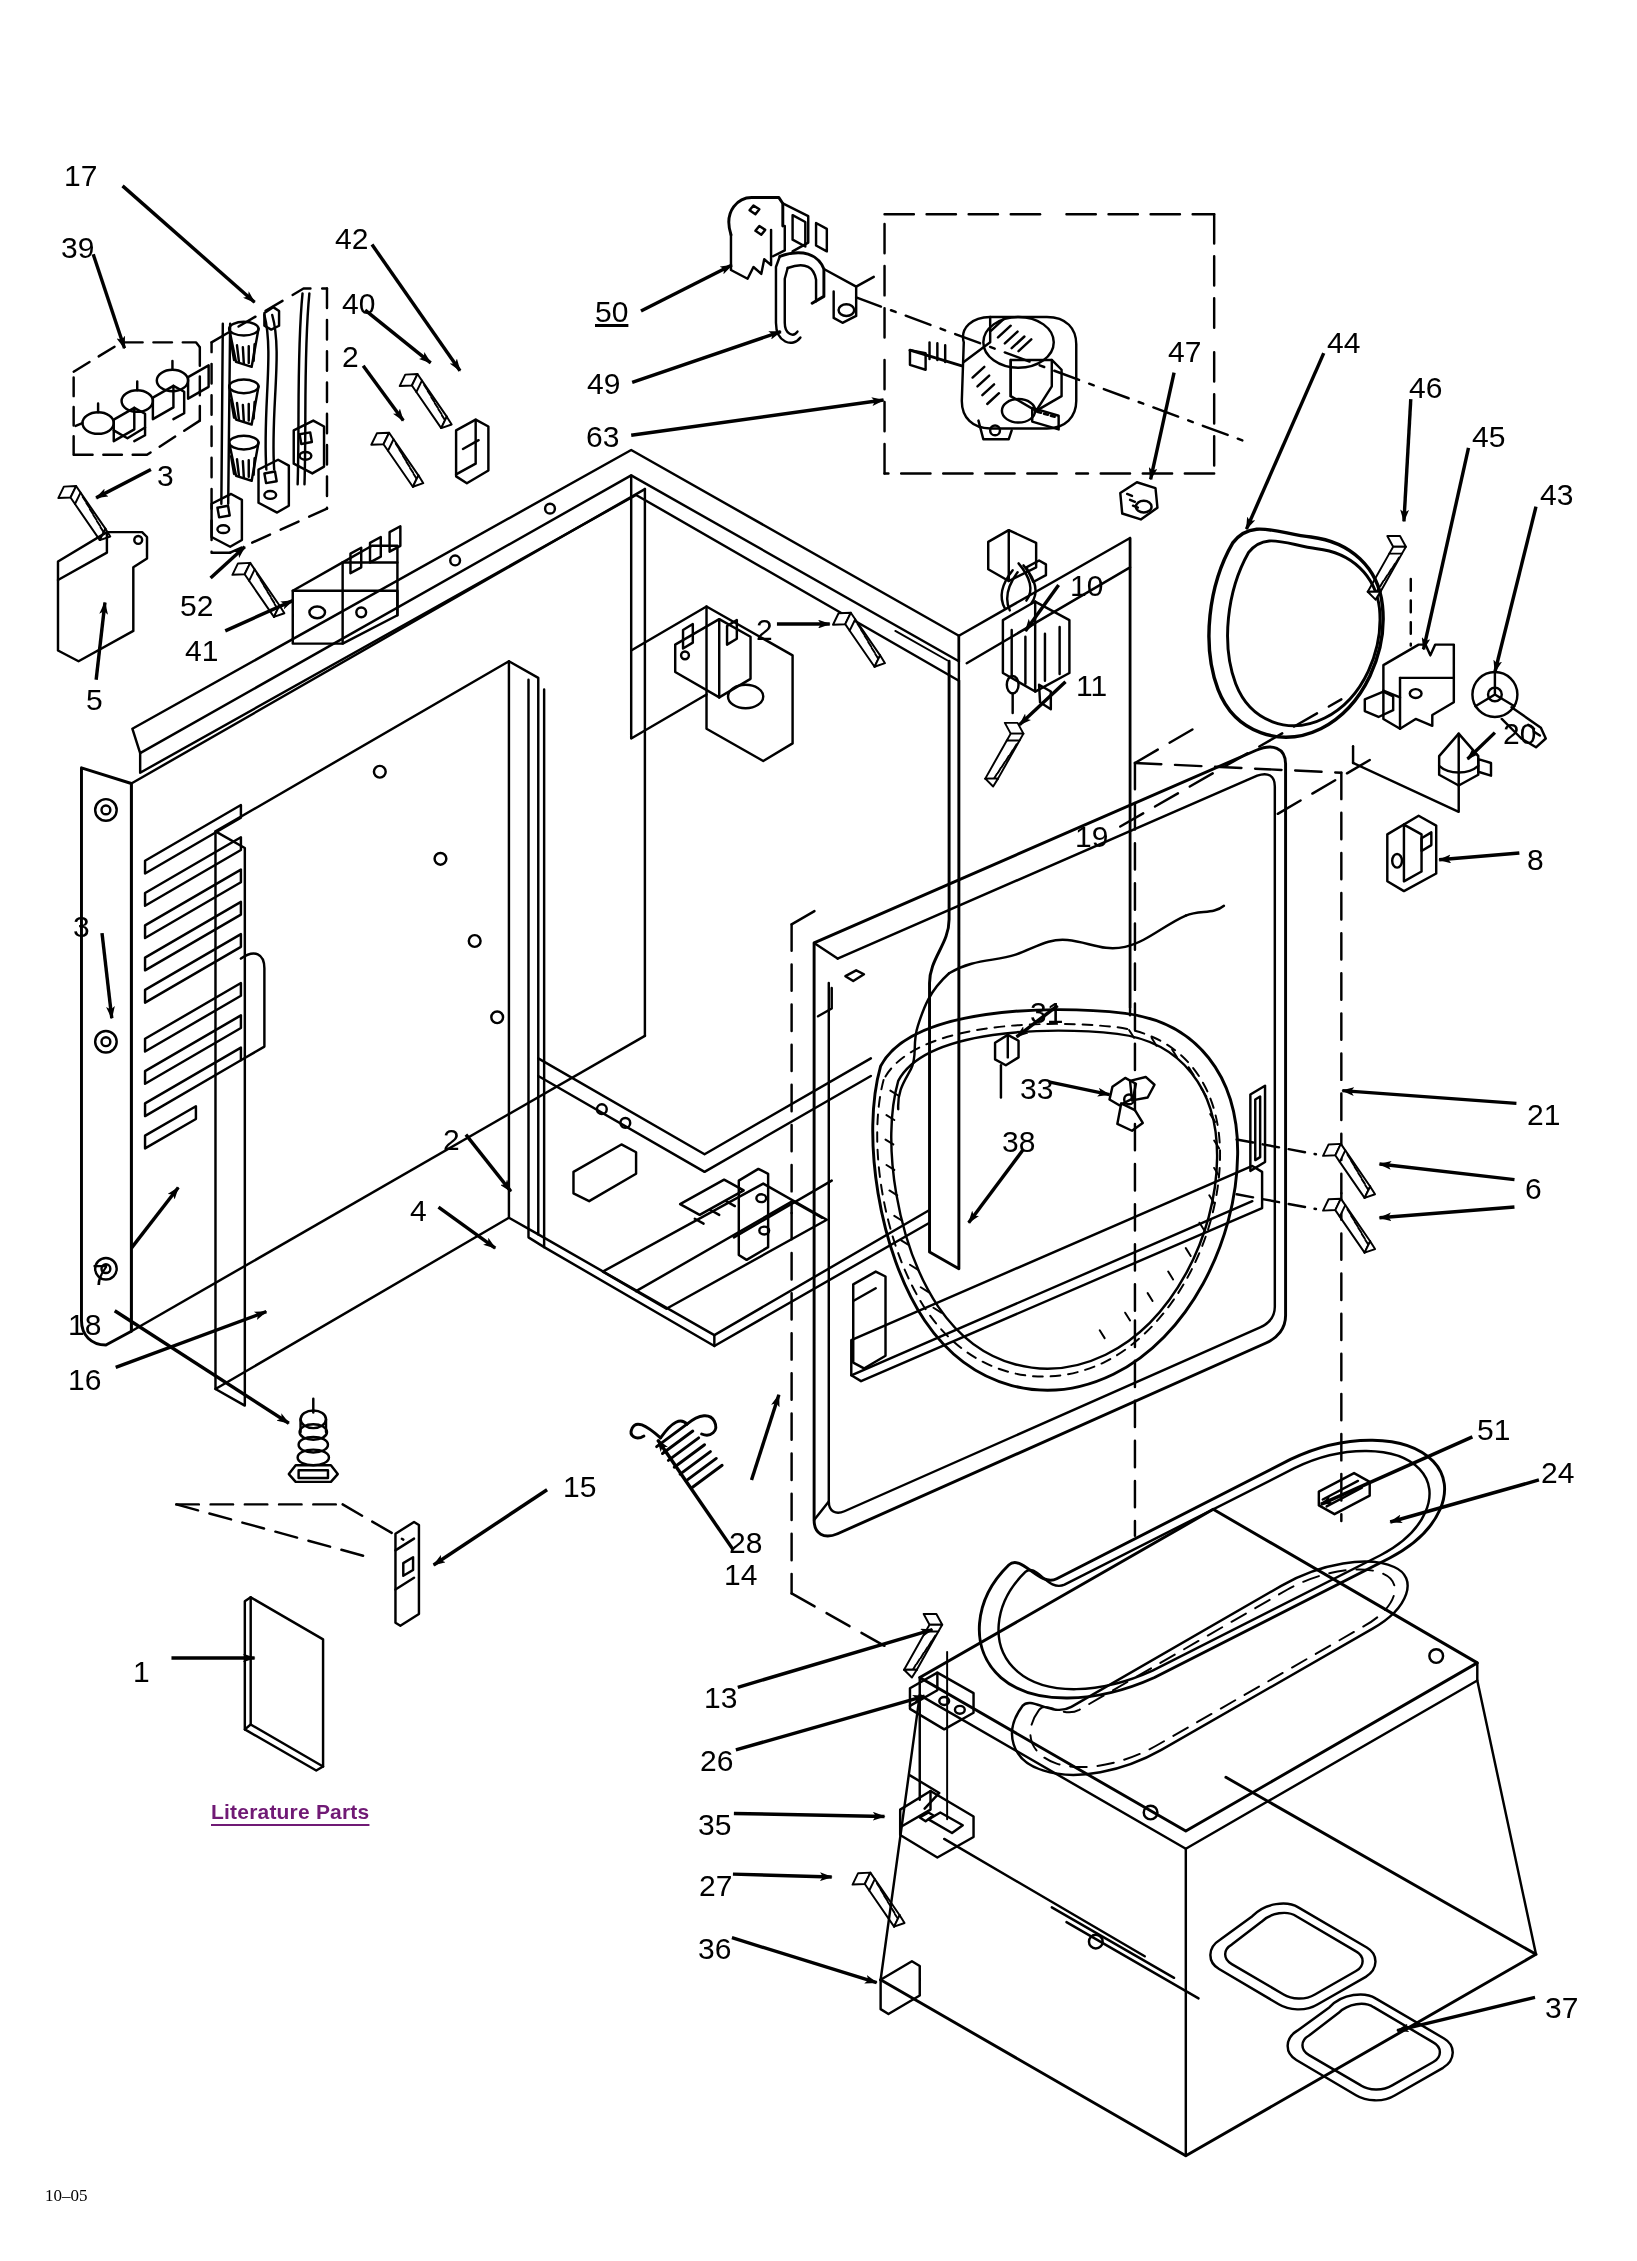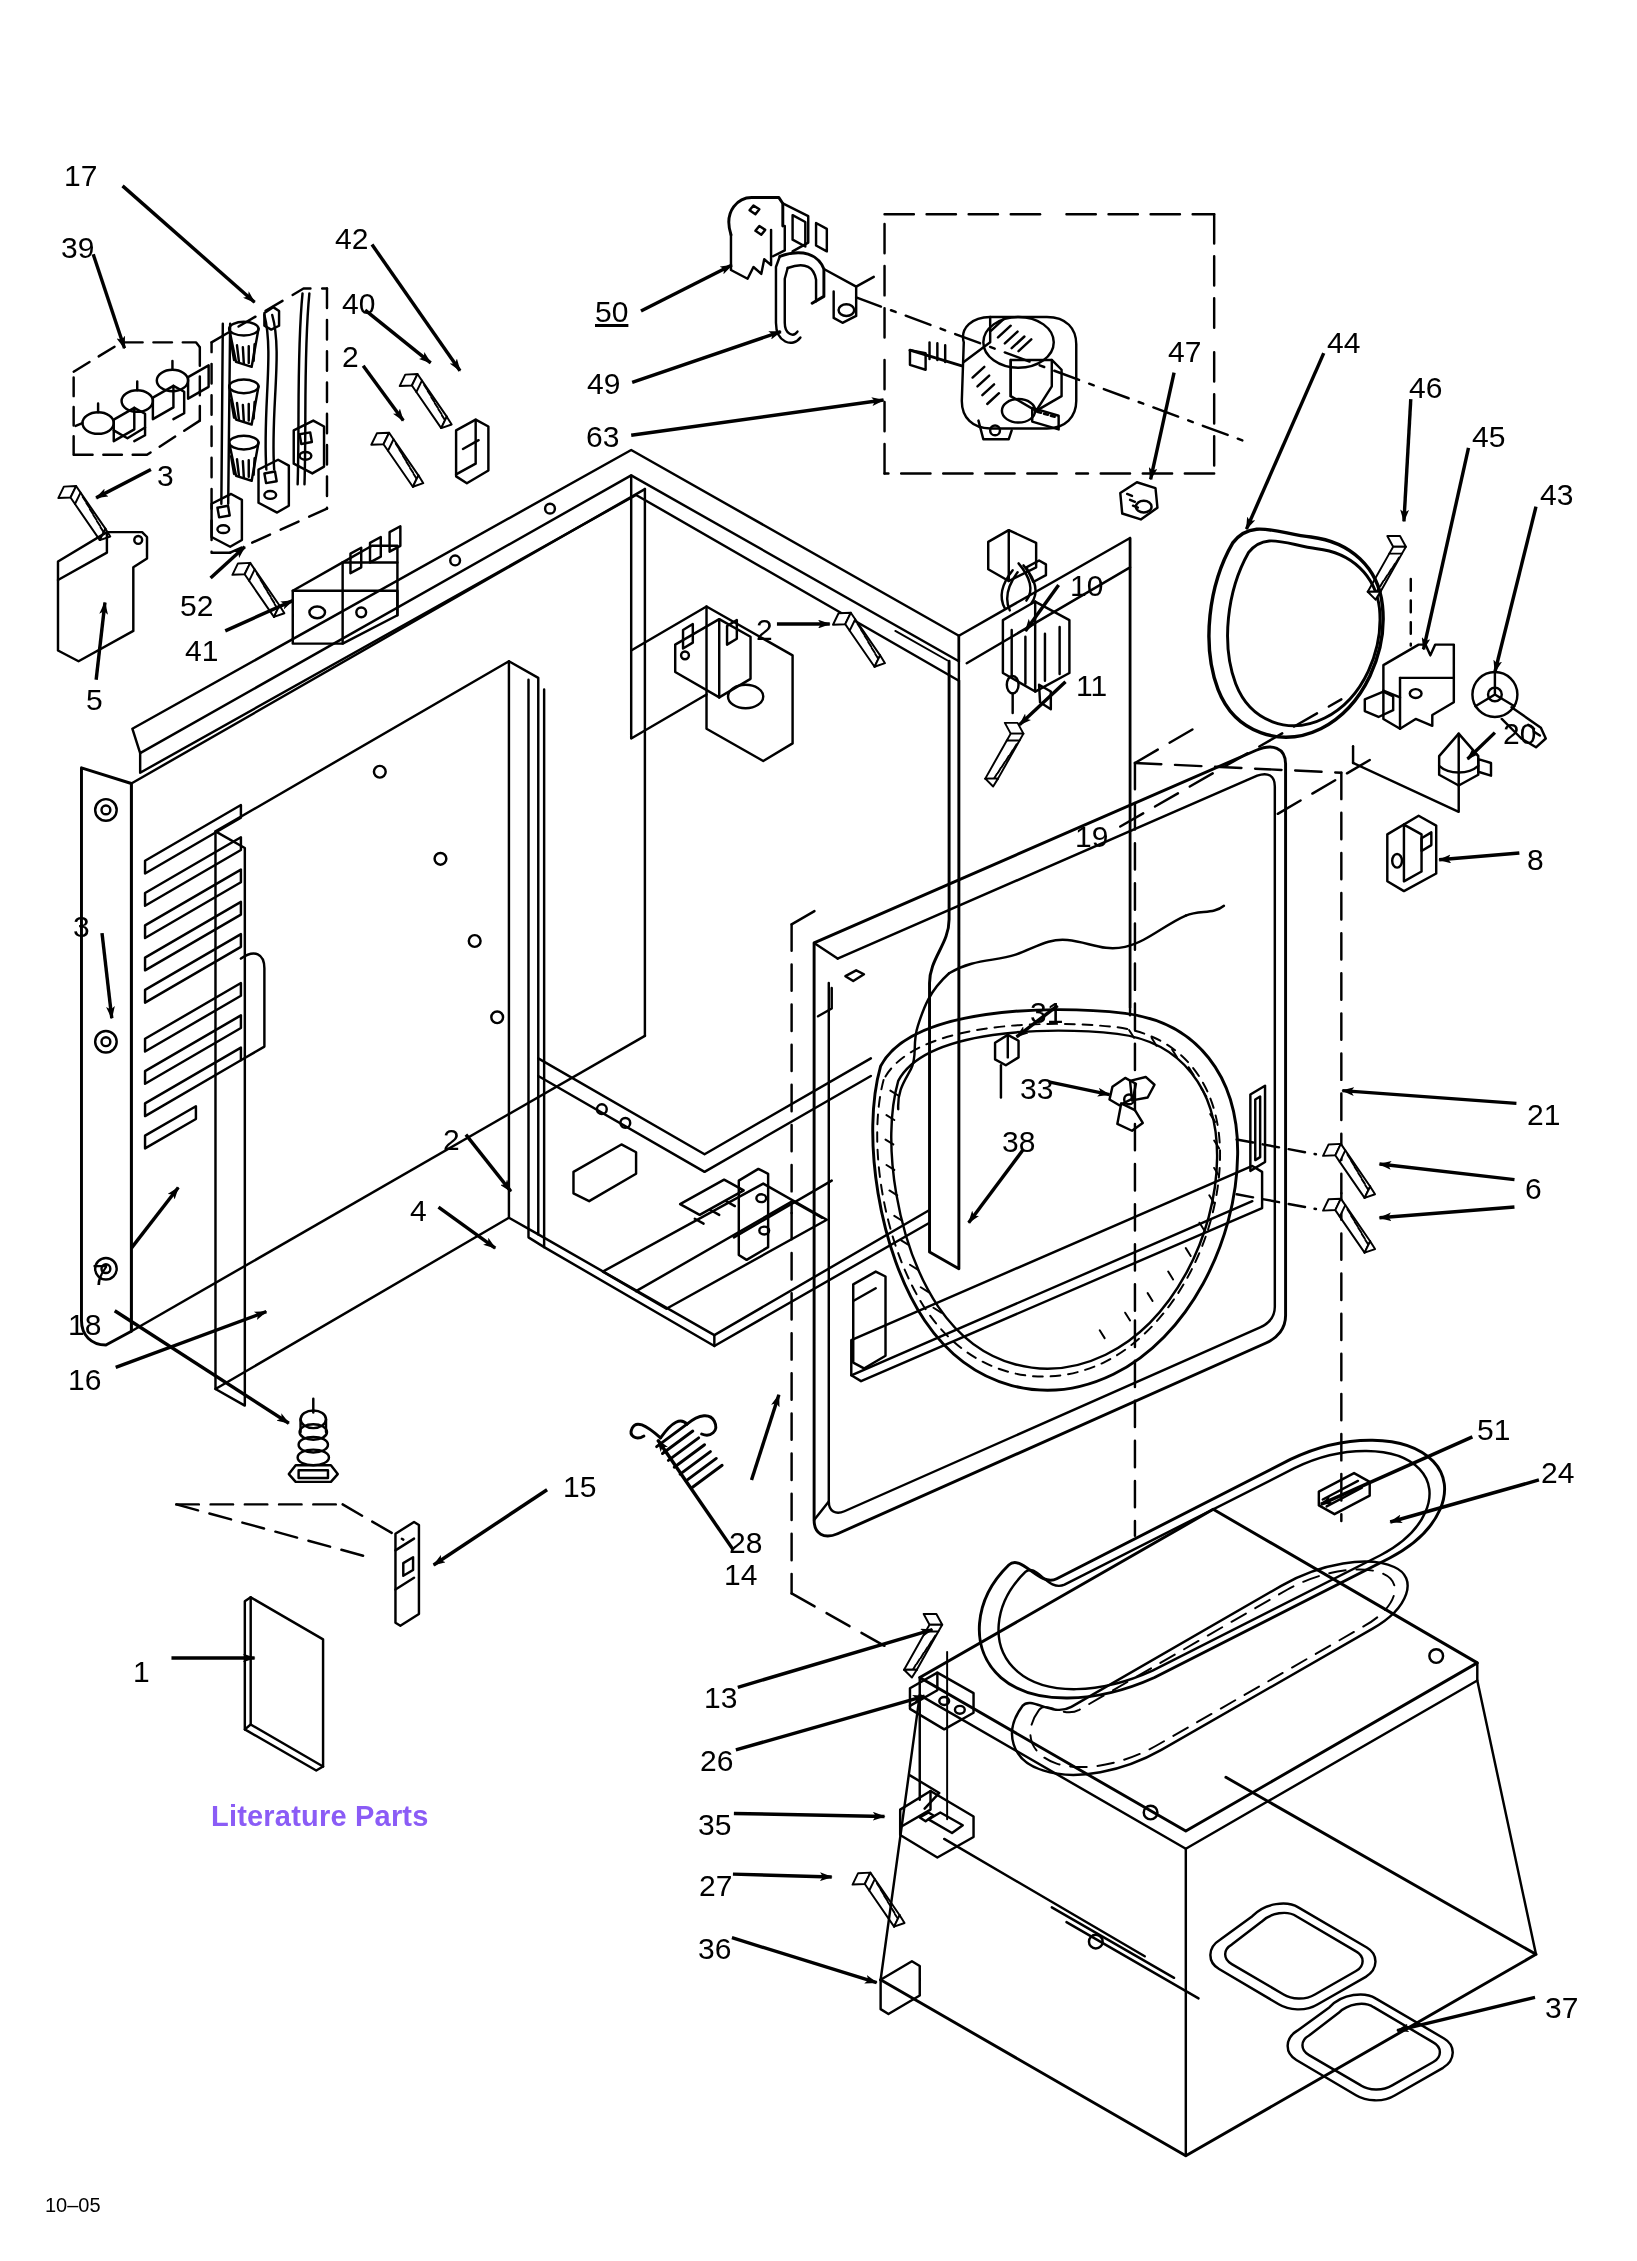--- a/index.html
+++ b/index.html
@@ -1,25 +1,25 @@
 <!DOCTYPE html>
 <html style="font-size:7.8px"><head>
 <meta charset="utf-8">
 <style>
   html,body{margin:0;padding:0;background:#fff;}
   #page{position:relative;width:1638px;height:2261px;background:#ffffff;
         font-family:"Liberation Sans", sans-serif; overflow:hidden;}
   #art{position:absolute;left:0;top:0;width:1638px;height:2261px;}
   .cal{position:absolute;font-family:"Liberation Sans",sans-serif;color:#000;
        font-size:30px;font-weight:400;line-height:1;white-space:nowrap;}
-  .lit{position:absolute;font-size:29px;font-weight:700;letter-spacing:0.2px;
-       text-underline-offset:4.9px;
-       font-family:"Liberation Sans",sans-serif;color:#8b5cf6;white-space:nowrap;}
-  .date{position:absolute;font-size:20px;font-family:Liberation Sans, sans-serif;
-        color:#000;white-space:nowrap;margin-top:8px;}
+  .lit{position:absolute;font-size:21px;font-weight:700;letter-spacing:0.2px;
+       text-decoration:underline;text-underline-offset:4.9px;
+       font-family:"Liberation Sans",sans-serif;color:#701a75;white-space:nowrap;}
+  .date{position:absolute;font-size:17px;font-family:Liberation Serif, serif;
+        color:#000;white-space:nowrap;}
 </style>
 </head>
 <body>
 
 <div id="page">
 
 <svg id="art" viewBox="0 0 3348 4623" xmlns="http://www.w3.org/2000/svg">
   <defs>
     <marker id="ah" markerWidth="26" markerHeight="18" refX="24" refY="9" orient="auto" markerUnits="userSpaceOnUse">
       <path d="M0,0 L26,9 L0,18 L6,9 Z" fill="#000"></path>

